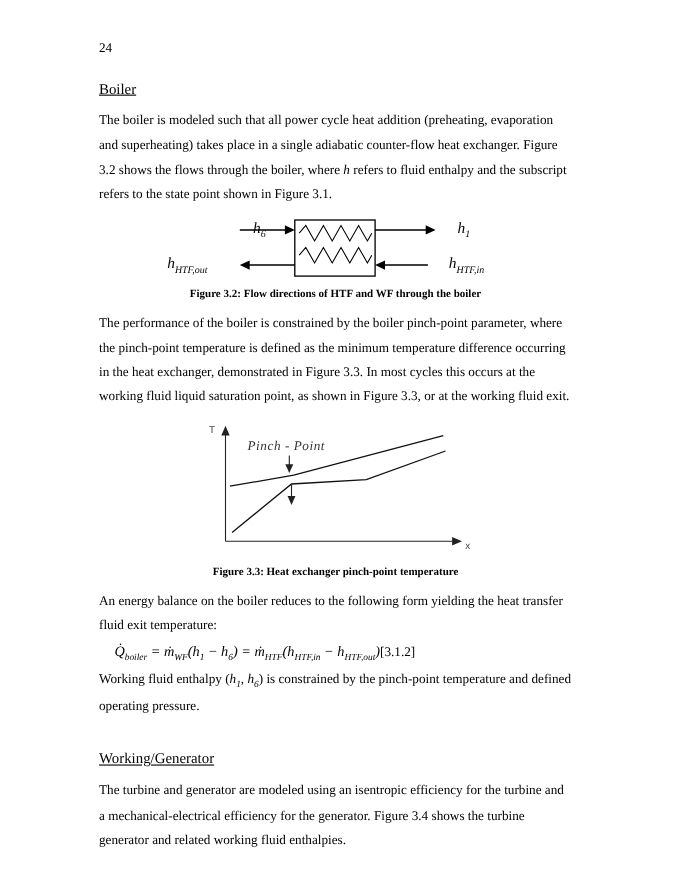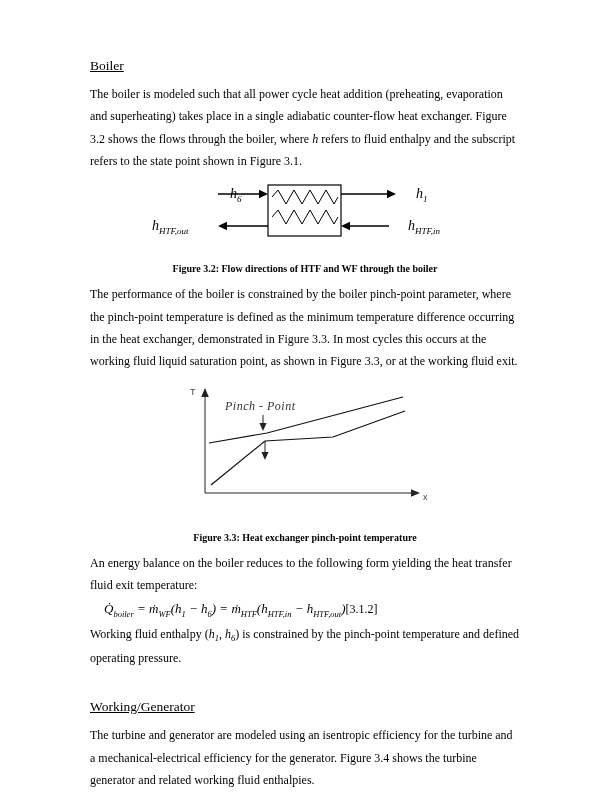--- a/index.html
+++ b/index.html
@@ -16,40 +16,41 @@
   .heading2 { margin-top:30px; }
   p.body {
     font-size:12px; line-height:1.86; margin:9px 0 0 0; text-align:left;
   }
   
   .fig32 { position:relative; width:430px; height:58px; margin:12px 0 0 0; }
   .fig32 svg { position:absolute; left:0; top:0; }
   .flabel { position:absolute; font-size:14px; font-style:italic; line-height:17px; white-space:nowrap; }
   .flabel sub { font-size:9px; font-style:italic; }
   .caption {
-    font-size:10px; font-weight:bold; text-align:center; margin:21px 0 0 0;
+    font-size:10px; font-weight:bold; text-align:center; margin:5px 0 0 0;
   }
   
   .fig33 { position:relative; width:430px; height:128px; margin:10px 0 0 0; }
   .fig33 svg { position:absolute; left:95px; top:0; }
   
   .eqrow {
     display:flex; justify-content:flex-start; align-items:center;
     margin:5px 0 0 0; font-size:13px;
   }
   .equation { padding-left:14px; font-style:italic; white-space:nowrap; }
   .equation sub { font-size:8.5px; font-style:italic; }
   .eqtag { font-size:12px; }
 </style>
 </head>
 <body>
 
 <div class="page">
   <div class="content">
 
+    <div class="pagenum">24</div>
 
     <div class="heading">Boiler</div>
 
     <p class="body"><span>The boiler is modeled such that all power cycle heat addition (preheating, evaporation and superheating) takes place in a single adiabatic counter-flow heat exchanger.  Figure 3.2 shows the flows through the boiler, where </span><i>h</i><span> refers to fluid enthalpy and the subscript refers to the state point shown in Figure 3.1.</span></p>
 
     <div class="fig32">
       <svg width="430" height="58" viewBox="0 0 430 58">
         <g>
           <rect x="178" y="1" width="73" height="51" fill="#ffffff" stroke="#000" stroke-width="1.2"></rect>
           <polyline points="182,13 188,6 196,20 204,6 212,20 220,6 228,20 236,6 244,20 248,13" fill="none" stroke="#000" stroke-width="1"></polyline>

